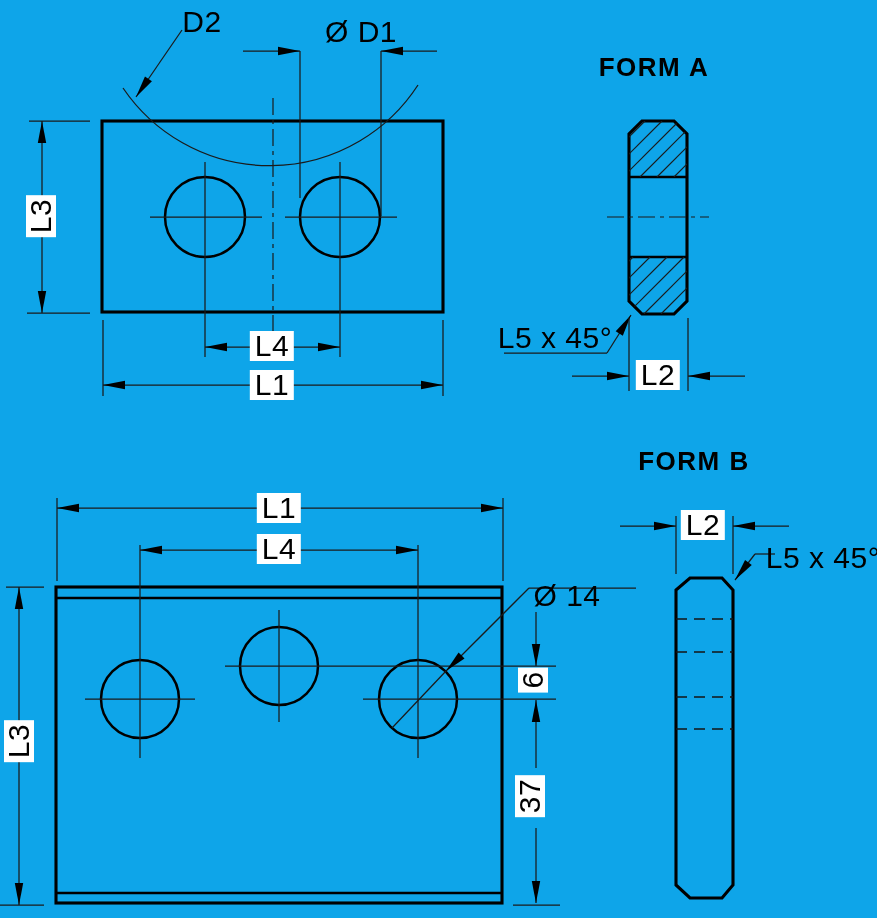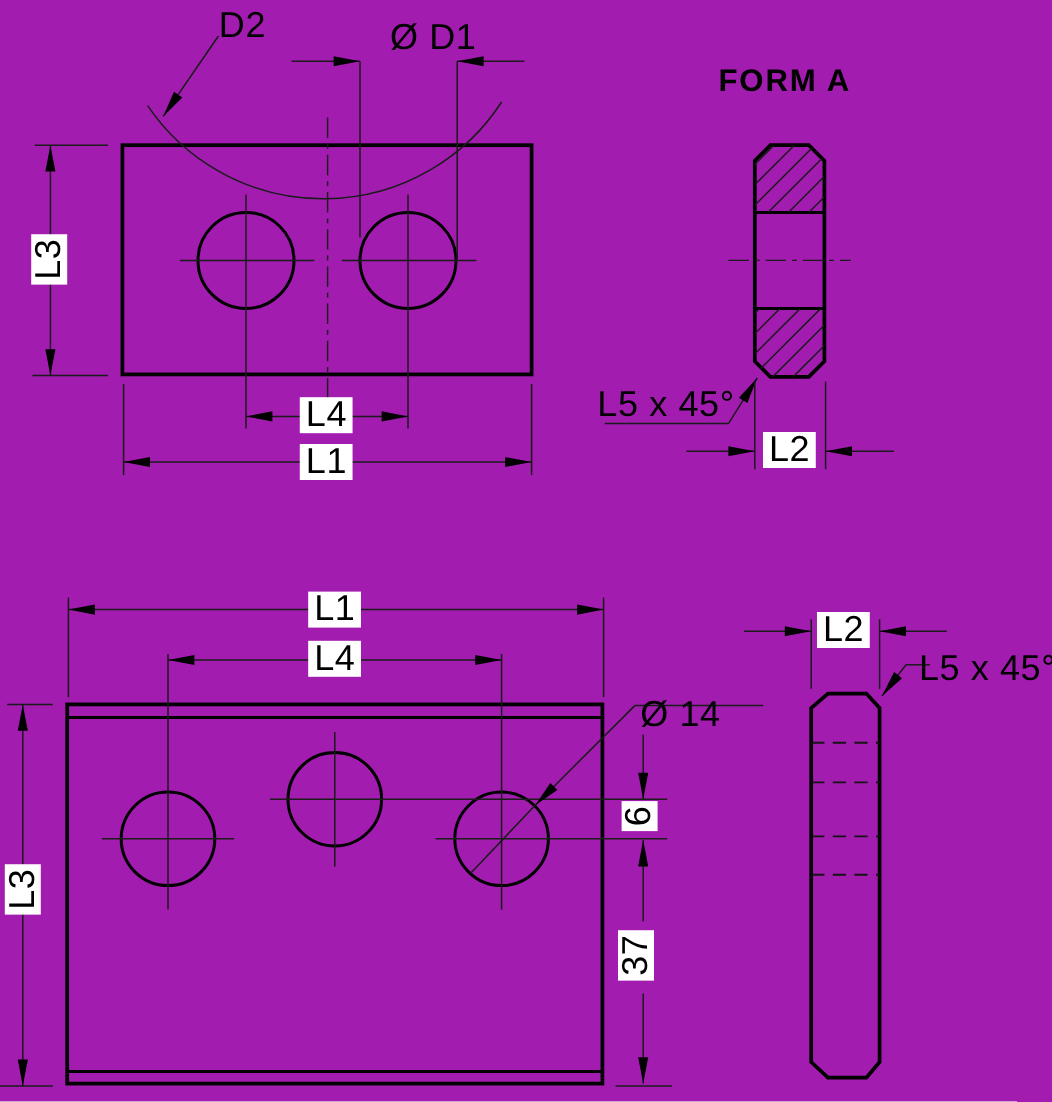--- a/index.html
+++ b/index.html
@@ -1,16 +1,16 @@
 <!DOCTYPE html>
 <html><head>
 <meta charset="utf-8">
 <style>
   html,body{margin:0;padding:0;background:#ffffff;}
-  #stage{position:relative;width:877px;height:918px;background:#a21caf;overflow:hidden;
+  #stage{position:relative;width:877px;height:918px;background:#0ea5e9;overflow:hidden;
          font-family:"Liberation Sans",sans-serif;}
   #stage svg{position:absolute;left:0;top:0;}
   .heavy{stroke:#000;stroke-width:3.1;fill:none;stroke-linejoin:miter;}
   .med{stroke:#000;stroke-width:2.5;fill:none;}
   .thin{stroke:#1b1b1b;stroke-width:1.25;fill:none;}
   .ctr{stroke:#1b1b1b;stroke-width:1.2;fill:none;stroke-dasharray:17 5 4 5;}
   .hid{stroke:#141414;stroke-width:1.6;fill:none;stroke-dasharray:11 7;}
   .hatch{stroke:#1b1b1b;stroke-width:1.2;}
   .lbl{position:absolute;transform:translate(-50%,-50%);font-size:30px;color:#000;
        white-space:nowrap;line-height:1;letter-spacing:0.5px;}
@@ -185,20 +185,21 @@
   <div class="lbl" style="left:202px;top:22px;">D2</div>
   <div class="lbl" style="left:361px;top:32px;">Ø D1</div>
   <div class="lbl rot bg" style="left:41px;top:216px;">L3</div>
   <div class="lbl bg" style="left:272px;top:346px;">L4</div>
   <div class="lbl bg" style="left:272px;top:385px;">L1</div>
 
   <div class="lbl title" style="left:654px;top:67px;">FORM A</div>
   <div class="lbl" style="left:555px;top:338px;">L5 x 45°</div>
   <div class="lbl bg" style="left:658px;top:375px;">L2</div>
 
+  <div class="lbl title" style="left:694px;top:461px;">FORM B</div>
   <div class="lbl bg" style="left:703px;top:525px;">L2</div>
   <div class="lbl" style="left:823px;top:558px;">L5 x 45°</div>
 
   <div class="lbl bg" style="left:279px;top:508px;">L1</div>
   <div class="lbl bg" style="left:279px;top:549px;">L4</div>
   <div class="lbl" style="left:567px;top:596px;">Ø 14</div>
   <div class="lbl rot bg" style="left:533px;top:680px;">6</div>
   <div class="lbl rot bg" style="left:530px;top:796px;">37</div>
   <div class="lbl rot bg" style="left:19px;top:741px;">L3</div>
 

